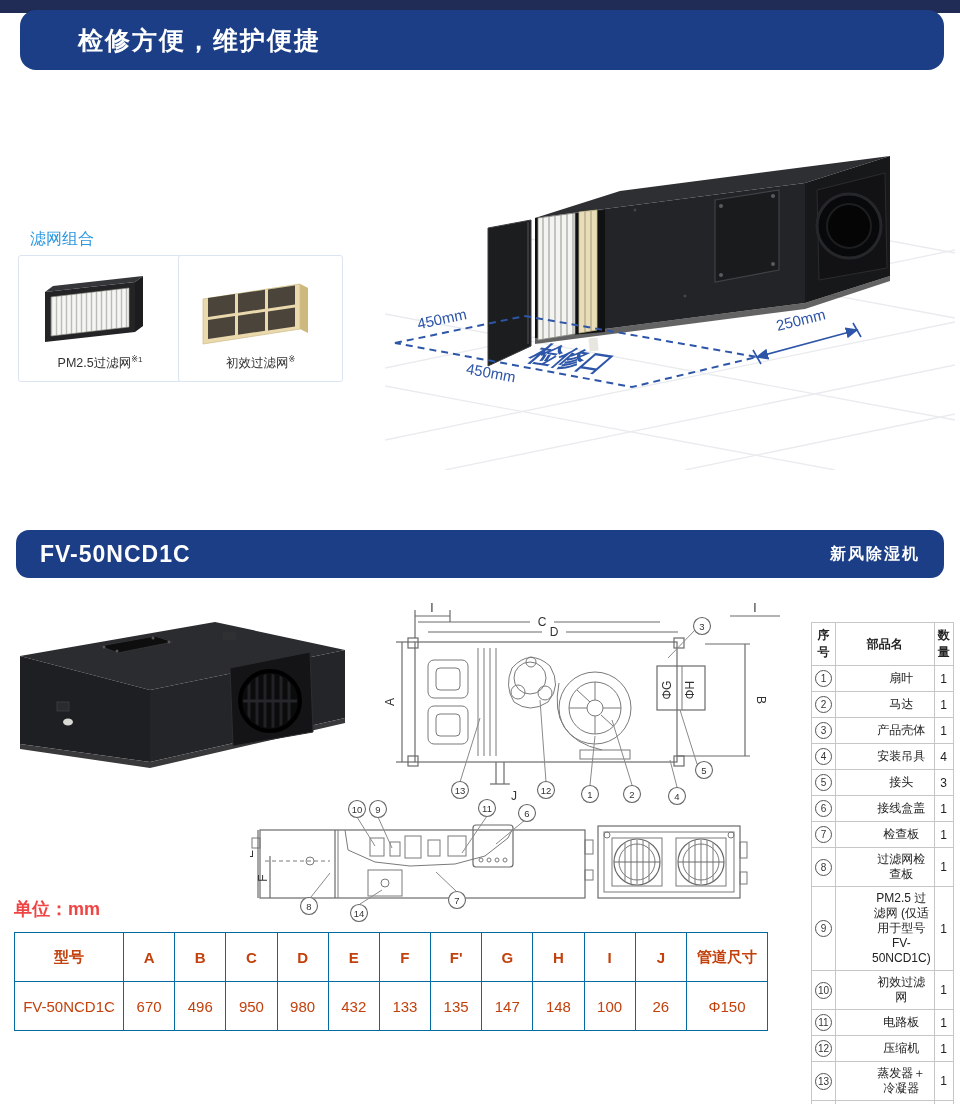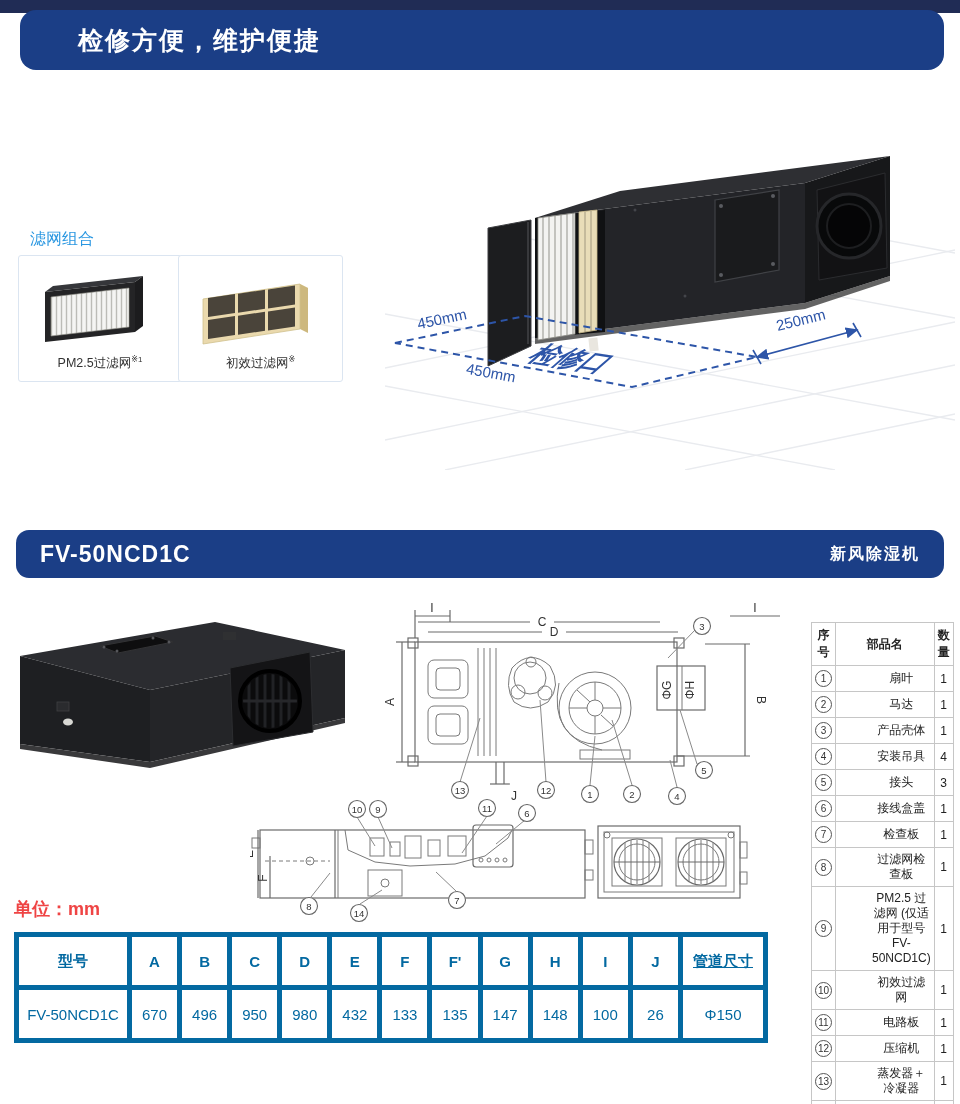--- a/index.html
+++ b/index.html
@@ -23,24 +23,24 @@
   
   .bar{position:absolute;left:16px;top:530px;width:928px;height:48px;background:#1b3e86;border-radius:13px;
        display:flex;align-items:center;justify-content:space-between;padding:0 24px;box-sizing:border-box;}
   .bar .l{color:#fff;font-size:23px;font-weight:bold;letter-spacing:1px;}
   .bar .r{color:#fff;font-size:16px;font-weight:bold;letter-spacing:2px;}
   .unit-illo{position:absolute;left:5px;top:616px;}
   .tech{position:absolute;left:250px;top:598px;}
   .unit-label{position:absolute;left:14px;top:897px;font-size:18px;font-weight:bold;color:#ef4444;}
   table{border-collapse:collapse;background:#fff;}
   .spec{position:absolute;left:14px;top:932px;width:754px;table-layout:fixed;}
-  .spec th,.spec td{border:5px solid #0369a1;text-align:center;font-size:15px;color:#0369a1;height:46px;}
+  .spec th,.spec td{border:1px solid #0369a1;text-align:center;font-size:15px;color:#c2410c;height:46px;}
   .spec th{font-weight:600;}
   .spec th:first-child{width:106px;}
-  .spec th:last-child{width:78px;text-decoration:underline;}
+  .spec th:last-child{width:78px;}
   .parts{position:absolute;left:811px;top:622px;width:137px;}
   .parts th,.parts td{border:1px solid #c6c6c6;font-size:12px;color:#222;text-align:center;padding:4px 3px;}
   .parts th{font-weight:600;}
   .parts td.name{width:96px;line-height:15px;padding-left:36px;}
   .circle-no{display:inline-flex;align-items:center;justify-content:center;width:15px;height:15px;
              border:1px solid #555;border-radius:50%;font-size:10px;color:#333;background:#fff;}
   
   svg text{text-anchor:middle;font-family:"Liberation Sans","DejaVu Sans",sans-serif;}
   .dimtxt{fill:#2d55a8;font-size:15px;}
   .open-lbl{fill:#2d55a8;font-size:25px;font-weight:bold;}

